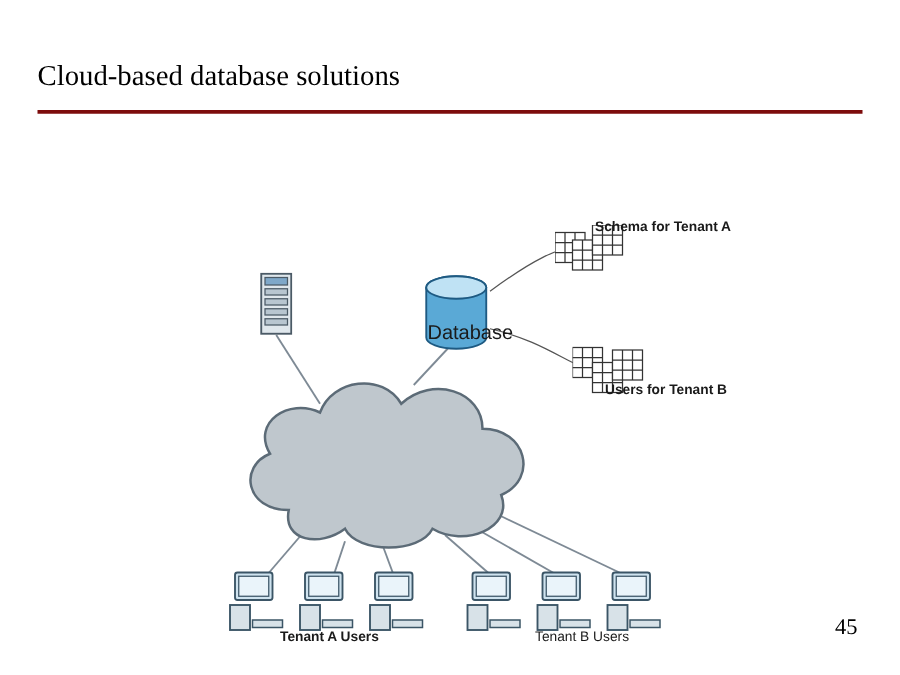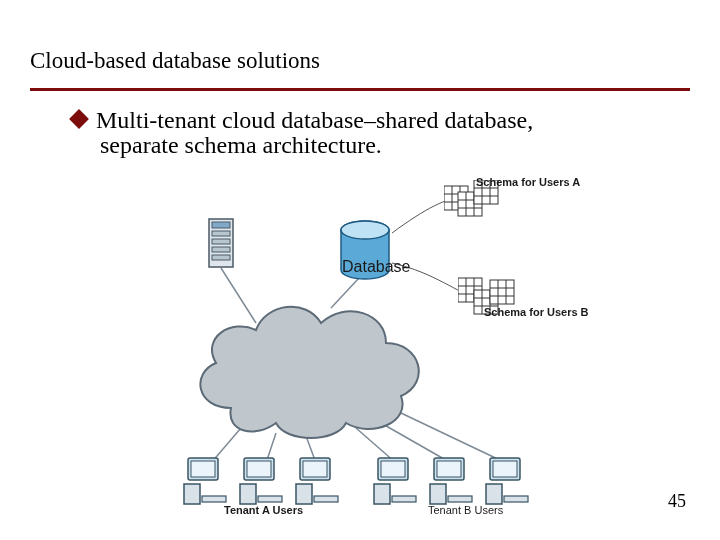--- a/index.html
+++ b/index.html
@@ -131,24 +131,20 @@
 
 </style>
 </head>
 <body>
 
 <div class="slide">
 
   <div class="title">Cloud-based database solutions</div>
   <div class="title-rule"></div>
 
-  <div class="bullet-row">
-    <span class="bullet-icon"></span><span>Multi-tenant cloud database–shared database,</span>
-    <span class="bullet-cont">separate schema architecture.</span>
-  </div>
 
   <div class="figure">
 
     <svg class="wire" style="left:0;top:0;width:444px;height:330px;position:absolute">
 
       <path d="M75 90 L110 145"></path>
 
       <path d="M185 130 L213 100"></path>
 
       <path d="M246 55 C280 30, 300 20, 320 18" class="wire-thin"></path>
@@ -203,35 +199,35 @@
         <g stroke="#333" stroke-width="1" fill="#fff">
           <rect x="0" y="6" width="24" height="24"></rect>
             <path d="M0 14h24M0 22h24M8 6v24M16 6v24"></path>
           <rect x="14" y="12" width="24" height="24"></rect>
             <path d="M14 20h24M14 28h24M22 12v24M30 12v24"></path>
           <rect x="30" y="0" width="24" height="24"></rect>
             <path d="M30 8h24M30 16h24M38 0v24M46 0v24"></path>
         </g>
       </svg>
     </div>
-    <div class="fig-label" style="left:330px; top:-2px;">Schema for Users A</div>
+    <div class="fig-label" style="left:330px; top:-2px;">Schema for Tenant A</div>
 
     <div class="grids gridset" style="left:312px; top:98px;">
       <svg width="60" height="40" viewBox="0 0 60 40">
         <g stroke="#333" stroke-width="1" fill="#fff">
           <rect x="0" y="2" width="24" height="24"></rect>
             <path d="M0 10h24M0 18h24M8 2v24M16 2v24"></path>
           <rect x="16" y="14" width="24" height="24"></rect>
             <path d="M16 22h24M16 30h24M24 14v24M32 14v24"></path>
           <rect x="32" y="4" width="24" height="24"></rect>
             <path d="M32 12h24M32 20h24M40 4v24M48 4v24"></path>
         </g>
       </svg>
     </div>
-    <div class="fig-label" style="left:338px; top:128px;">Schema for Users B</div>
+    <div class="fig-label" style="left:338px; top:128px;">Users for Tenant B</div>
 
     <div class="pc" style="left:36px; top:278px;"><svg viewBox="0 0 48 50">
           <rect x="6" y="2" width="30" height="22" rx="2" fill="#cfe3ef" stroke="#3b5566" stroke-width="1.5"></rect>
           <rect x="9" y="5" width="24" height="16" fill="#eaf4fa" stroke="#3b5566"></rect>
           <rect x="2" y="28" width="16" height="20" fill="#d8e2e8" stroke="#3b5566" stroke-width="1.5"></rect>
           <rect x="20" y="40" width="24" height="6" fill="#d8e2e8" stroke="#3b5566" stroke-width="1.2"></rect>
         </svg></div>
     <div class="pc" style="left:92px; top:278px;"><svg viewBox="0 0 48 50">
           <rect x="6" y="2" width="30" height="22" rx="2" fill="#cfe3ef" stroke="#3b5566" stroke-width="1.5"></rect>
           <rect x="9" y="5" width="24" height="16" fill="#eaf4fa" stroke="#3b5566"></rect>

